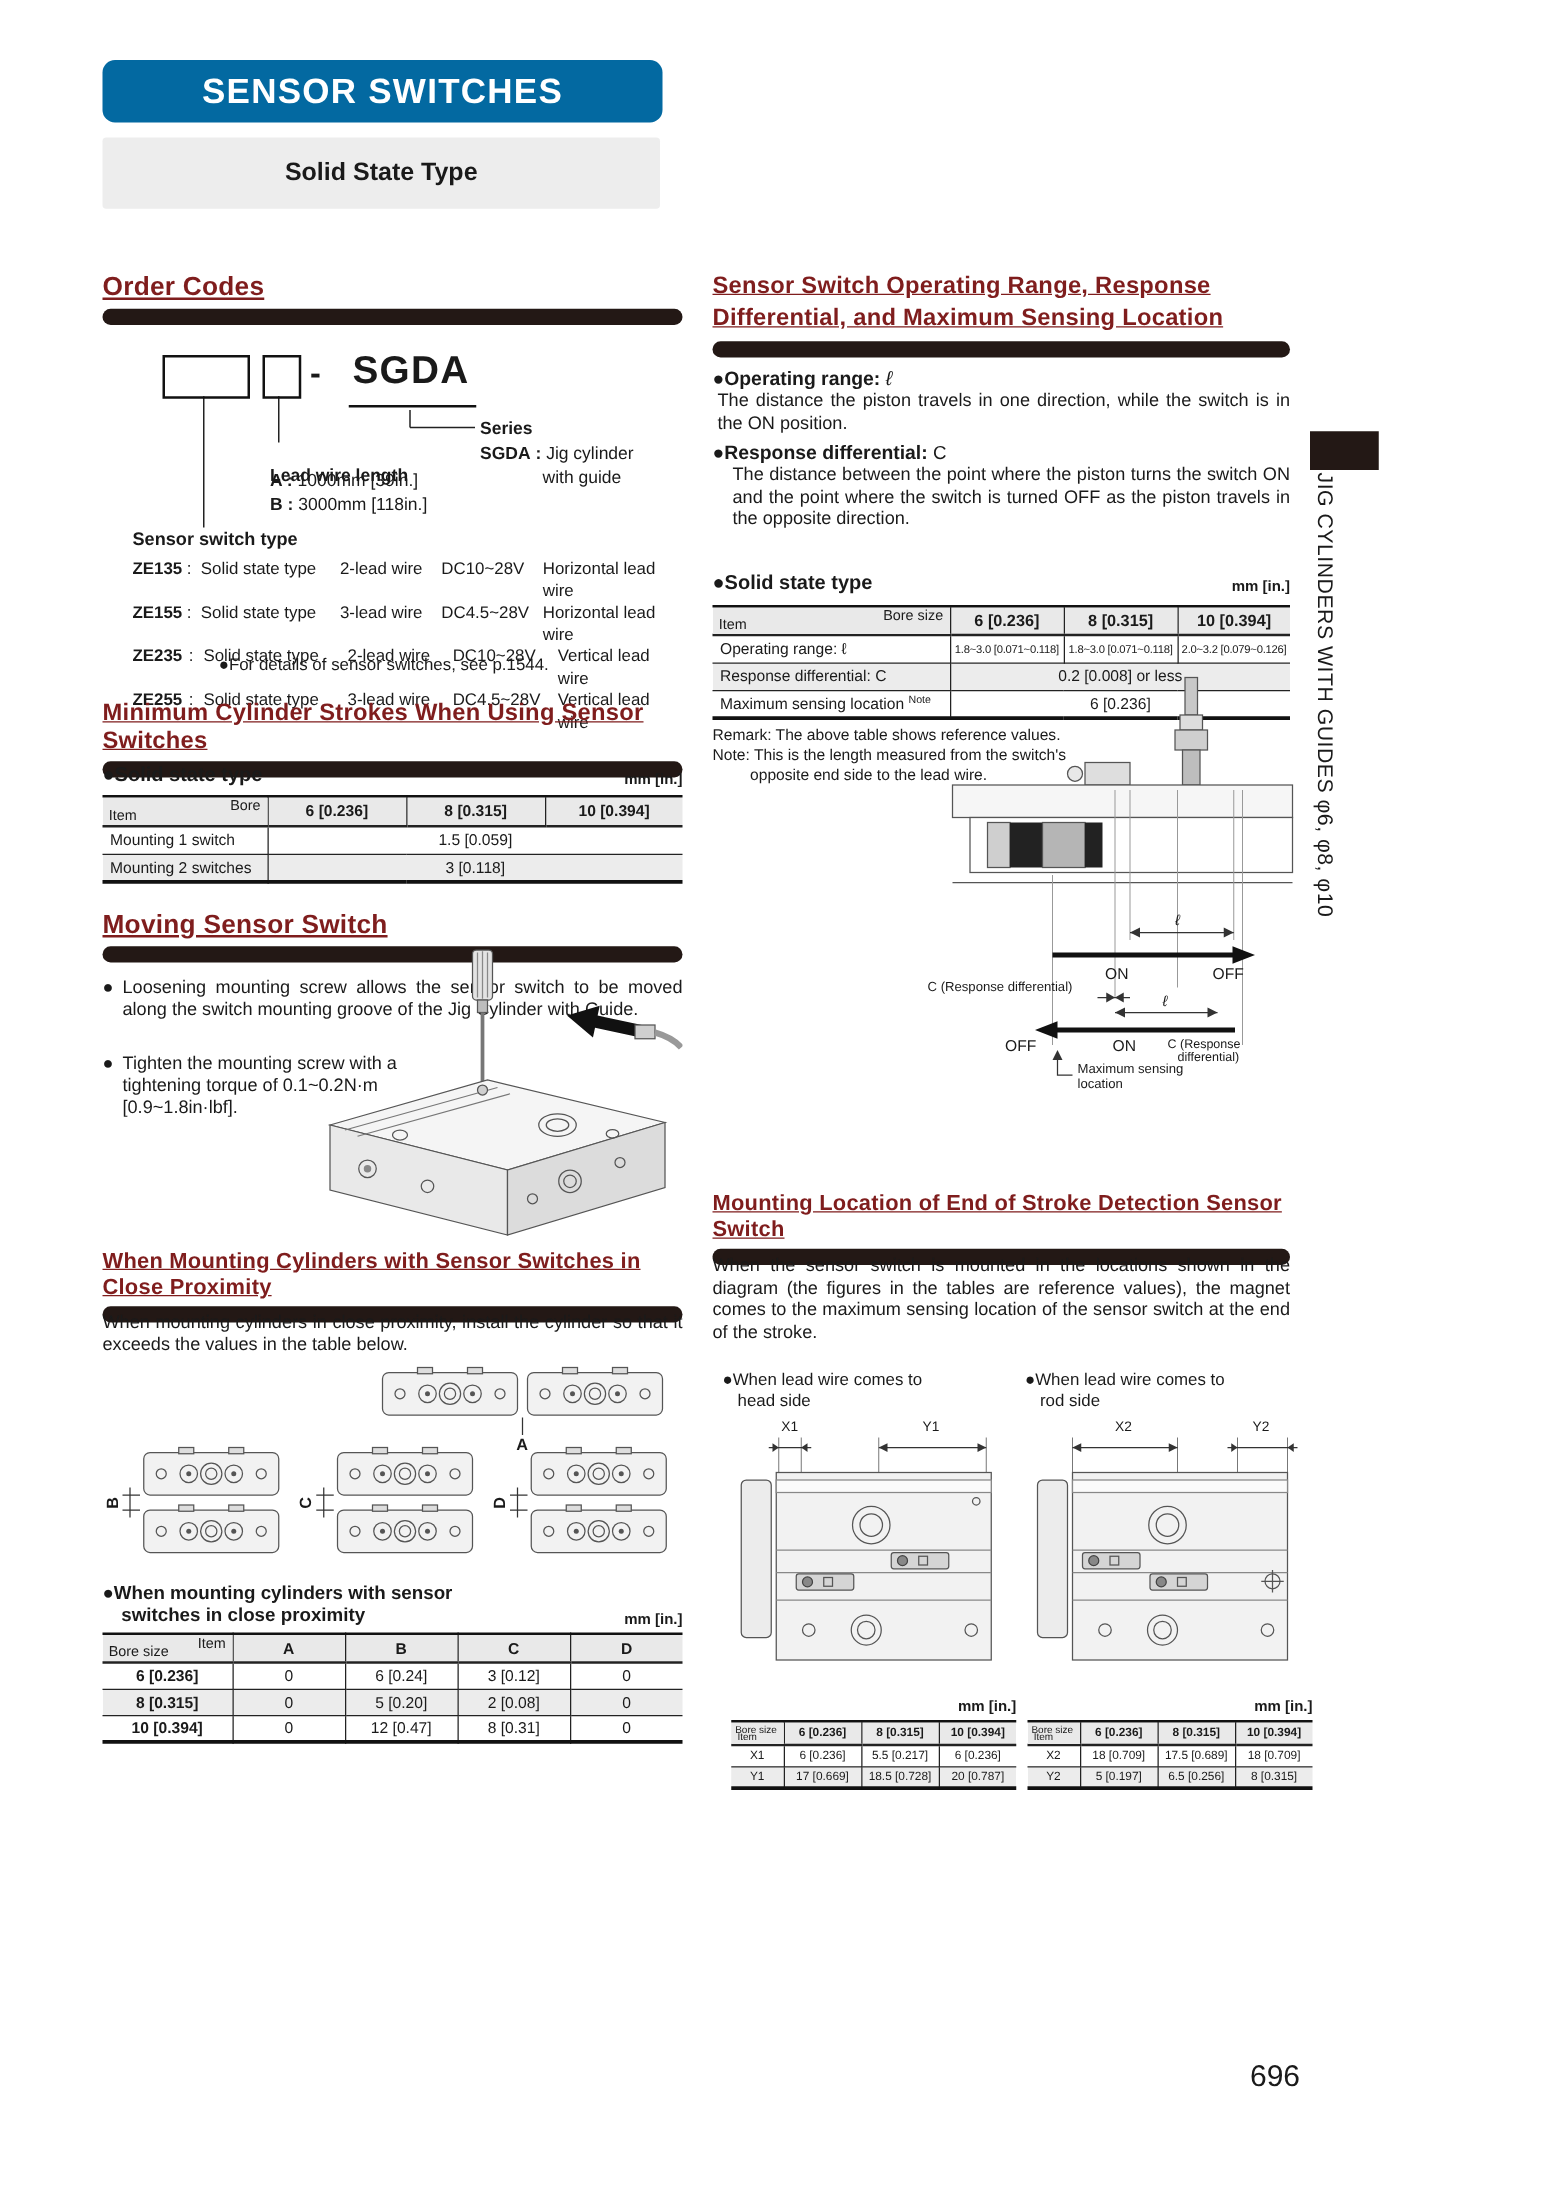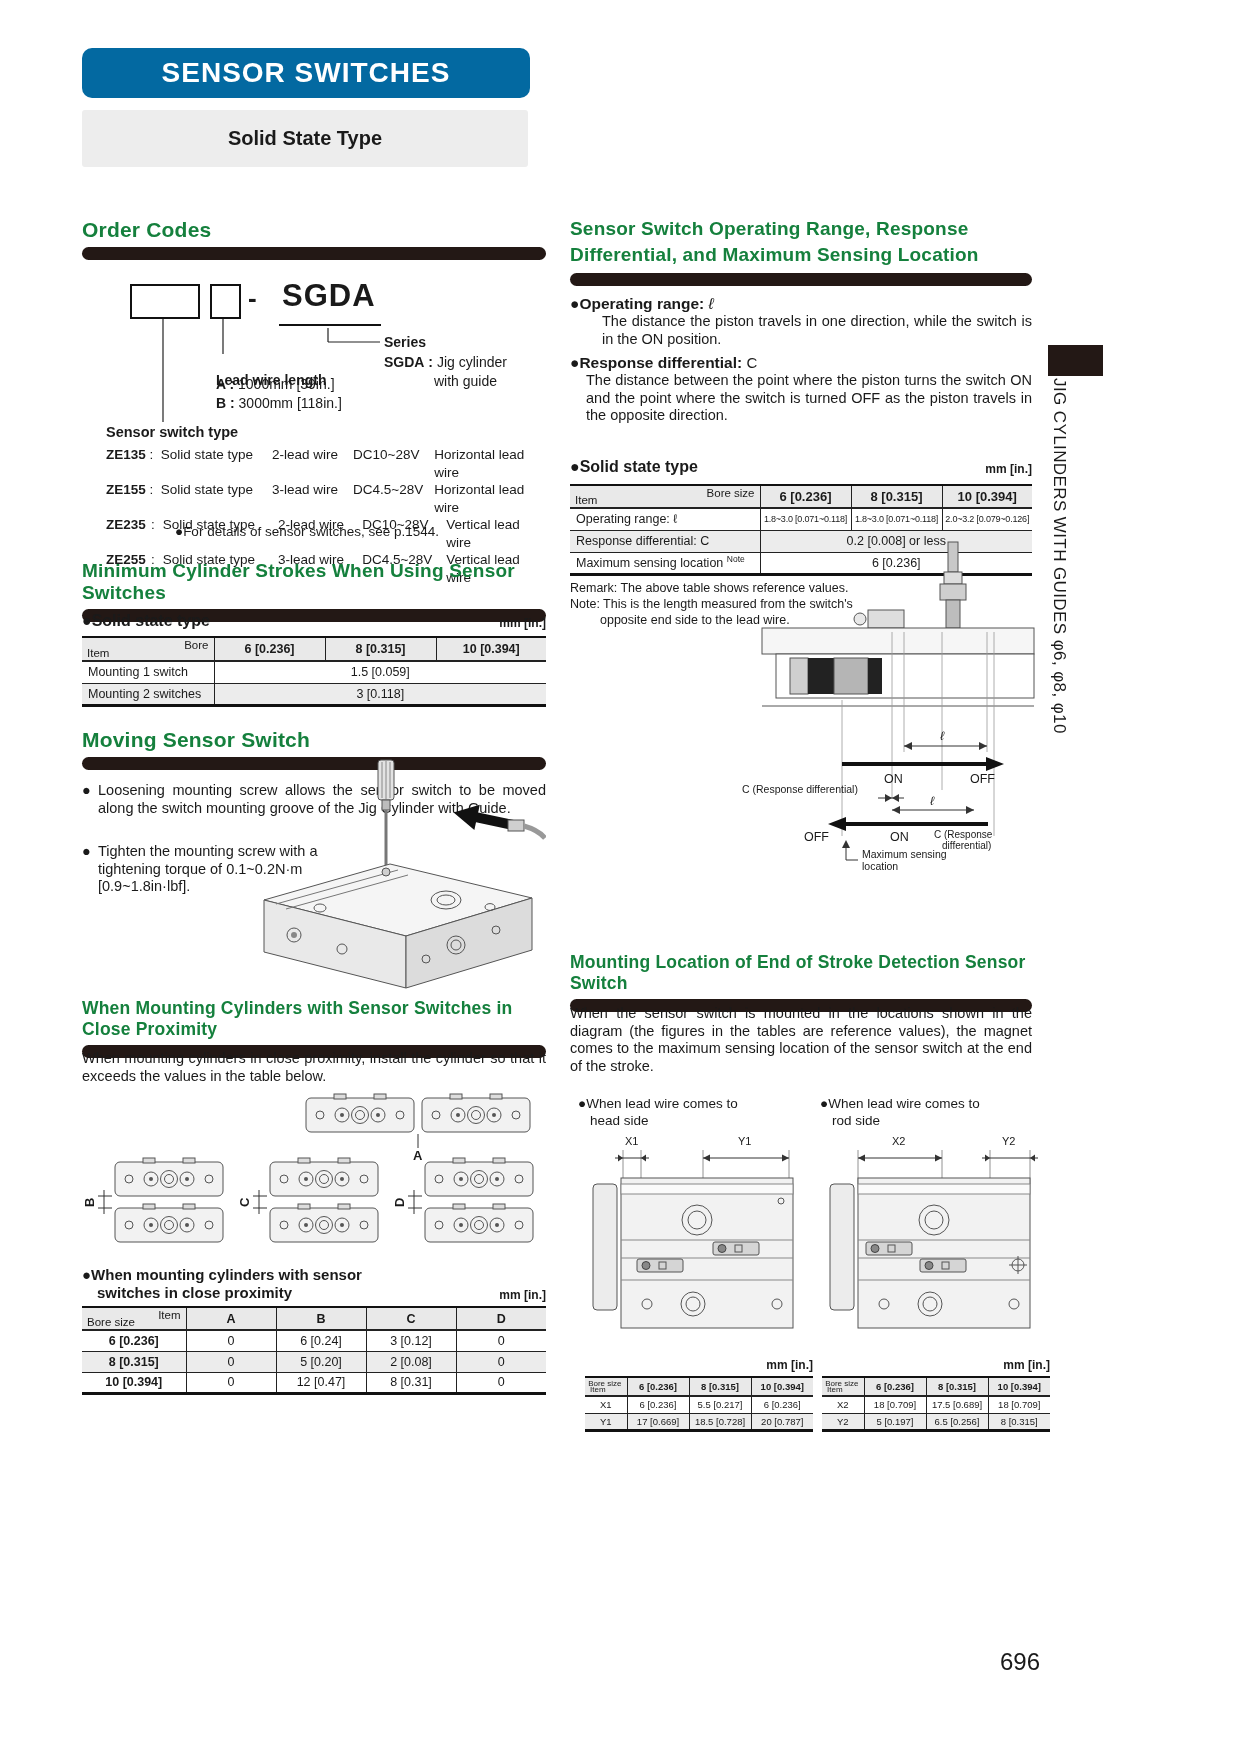--- a/index.html
+++ b/index.html
@@ -1,20 +1,20 @@
 <!DOCTYPE html>
 <html><head>
 <meta charset="utf-8">
 <style>
   html,body{margin:0;padding:0;background:#fff;}
   .page{position:relative;width:1240px;height:1754px;background:#fff;overflow:hidden;
         font-family:"Liberation Sans","DejaVu Sans",sans-serif;color:#1a1a1a;}
   .abs{position:absolute;}
   .bar{height:13px;border-radius:7px;background:#231815;margin-top:5px;}
-  .sec-h{font-weight:bold;color:#15803d;letter-spacing:0.2px;}
+  .sec-h{font-weight:bold;color:#7f1d1d;letter-spacing:0.2px;text-decoration:underline;}
   .just{text-align:justify;}
   .bullet-row{display:flex;}
   .blt{width:16px;flex:0 0 16px;}
   .tbl{border-collapse:collapse;table-layout:fixed;border-top:2px solid #111;border-bottom:3px solid #111;}
   .tbl td{border:1px solid #222;text-align:center;vertical-align:middle;padding:0 2px;
           overflow:hidden;white-space:nowrap;}
   .tbl tr.hdr td{background:#e9e9e9;font-weight:bold;border-bottom-width:2px;}
   .tbl tr.alt td{background:#ececec;}
   .tbl td:first-child{border-left:0;margin-top:40px;}
   .tbl td:last-child{border-right:0;}
@@ -297,21 +297,21 @@
       <div>Differential, and Maximum Sensing Location</div>
     </div>
     <div class="bar"></div>
   </div>
 
   <div class="abs" style="left:570px;top:295px;width:462px;">
     <div style="font-size:15.5px;font-weight:bold;">
       <span>●</span><span>Operating range:</span>
       <span style="font-style:italic;font-weight:normal;font-size:16px;">ℓ</span>
     </div>
-    <div class="just" style="margin-left:32px;font-size:14.5px;line-height:17.5px;">The distance the piston travels in one direction, while the switch is in the ON position.</div>
+    <div class="just" style="margin-left:4px;font-size:14.5px;line-height:17.5px;">The distance the piston travels in one direction, while the switch is in the ON position.</div>
     <div style="font-size:15.5px;font-weight:bold;margin-top:6px;">
       <span>●</span><span>Response differential:</span>
       <span style="font-weight:normal;font-size:15px;">C</span>
     </div>
     <div class="just" style="margin-left:16px;font-size:14.5px;line-height:17.5px;">The distance between the point where the piston turns the switch ON and the point where the switch is turned OFF as the piston travels in the opposite direction.</div>
   </div>
 
   <div class="abs" style="left:570px;top:458px;width:462px;display:flex;justify-content:space-between;align-items:flex-end;">
     <div style="font-size:16px;font-weight:bold;"><span>●</span><span>Solid state type</span></div>
     <div class="unit">mm [in.]</div>

